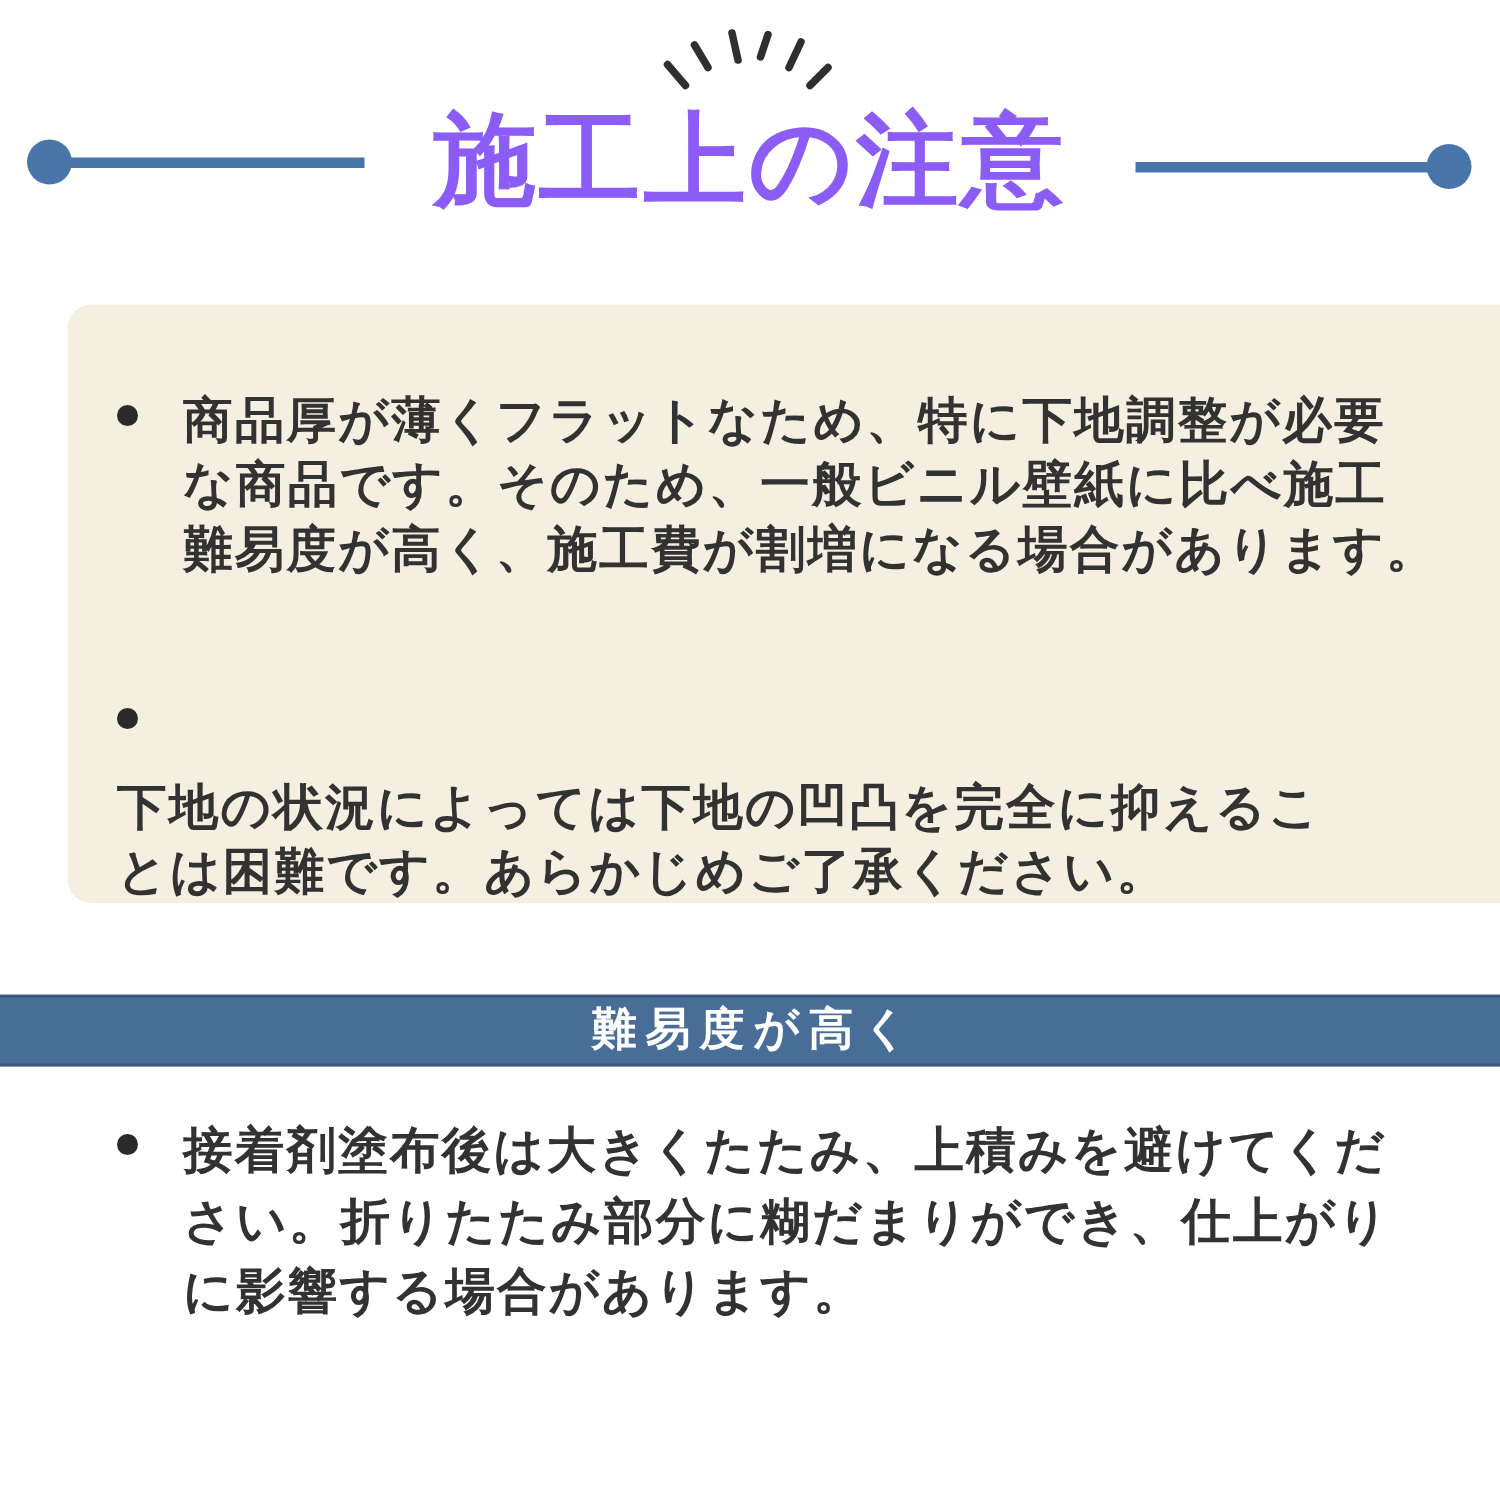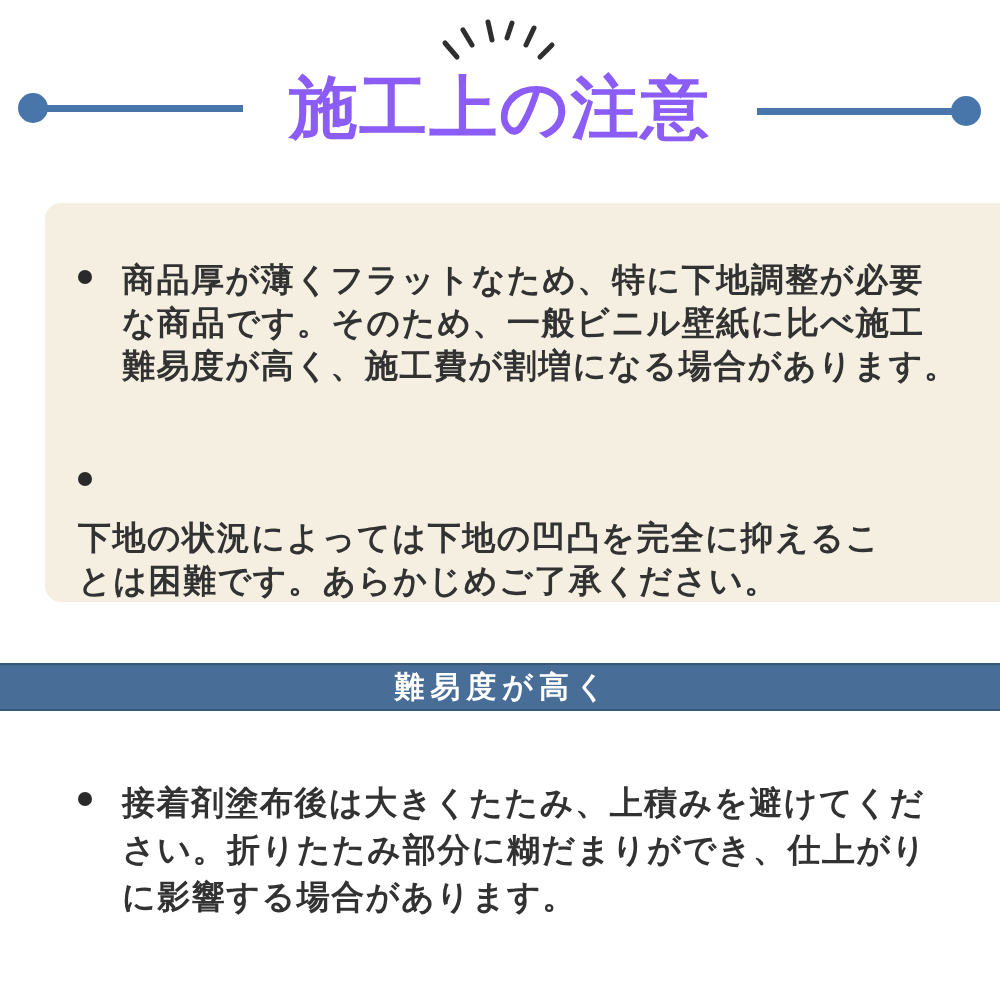--- a/index.html
+++ b/index.html
@@ -55,21 +55,21 @@
     background:#486d96;
     box-shadow:inset 0 2px 0 rgba(30,50,75,.35), inset 0 -2px 0 rgba(30,50,75,.35);
     display:flex;align-items:center;justify-content:center;
   }
   .banner span{
     color:#ffffff;font-size:30px;font-weight:bold;
     letter-spacing:6px;text-indent:6px;line-height:1;
   }
 
   
-  .glue-section{position:absolute;left:45px;top:779px;width:910px;padding-left:33px;box-sizing:border-box;}
+  .glue-section{position:absolute;left:45px;top:743px;width:910px;padding-left:33px;box-sizing:border-box;}
   .glue-section .bullet-item p{line-height:47px;}
   .glue-section .bullet-item .bullet-dot{margin-top:13px;}
 </style>
 </head>
 <body>
 
 <div class="page">
 
   <svg class="burst" viewBox="0 0 180 70" fill="none" stroke="#2f2f2f" stroke-width="5" stroke-linecap="round">
     <line x1="25" y1="33" x2="37" y2="47"></line>

